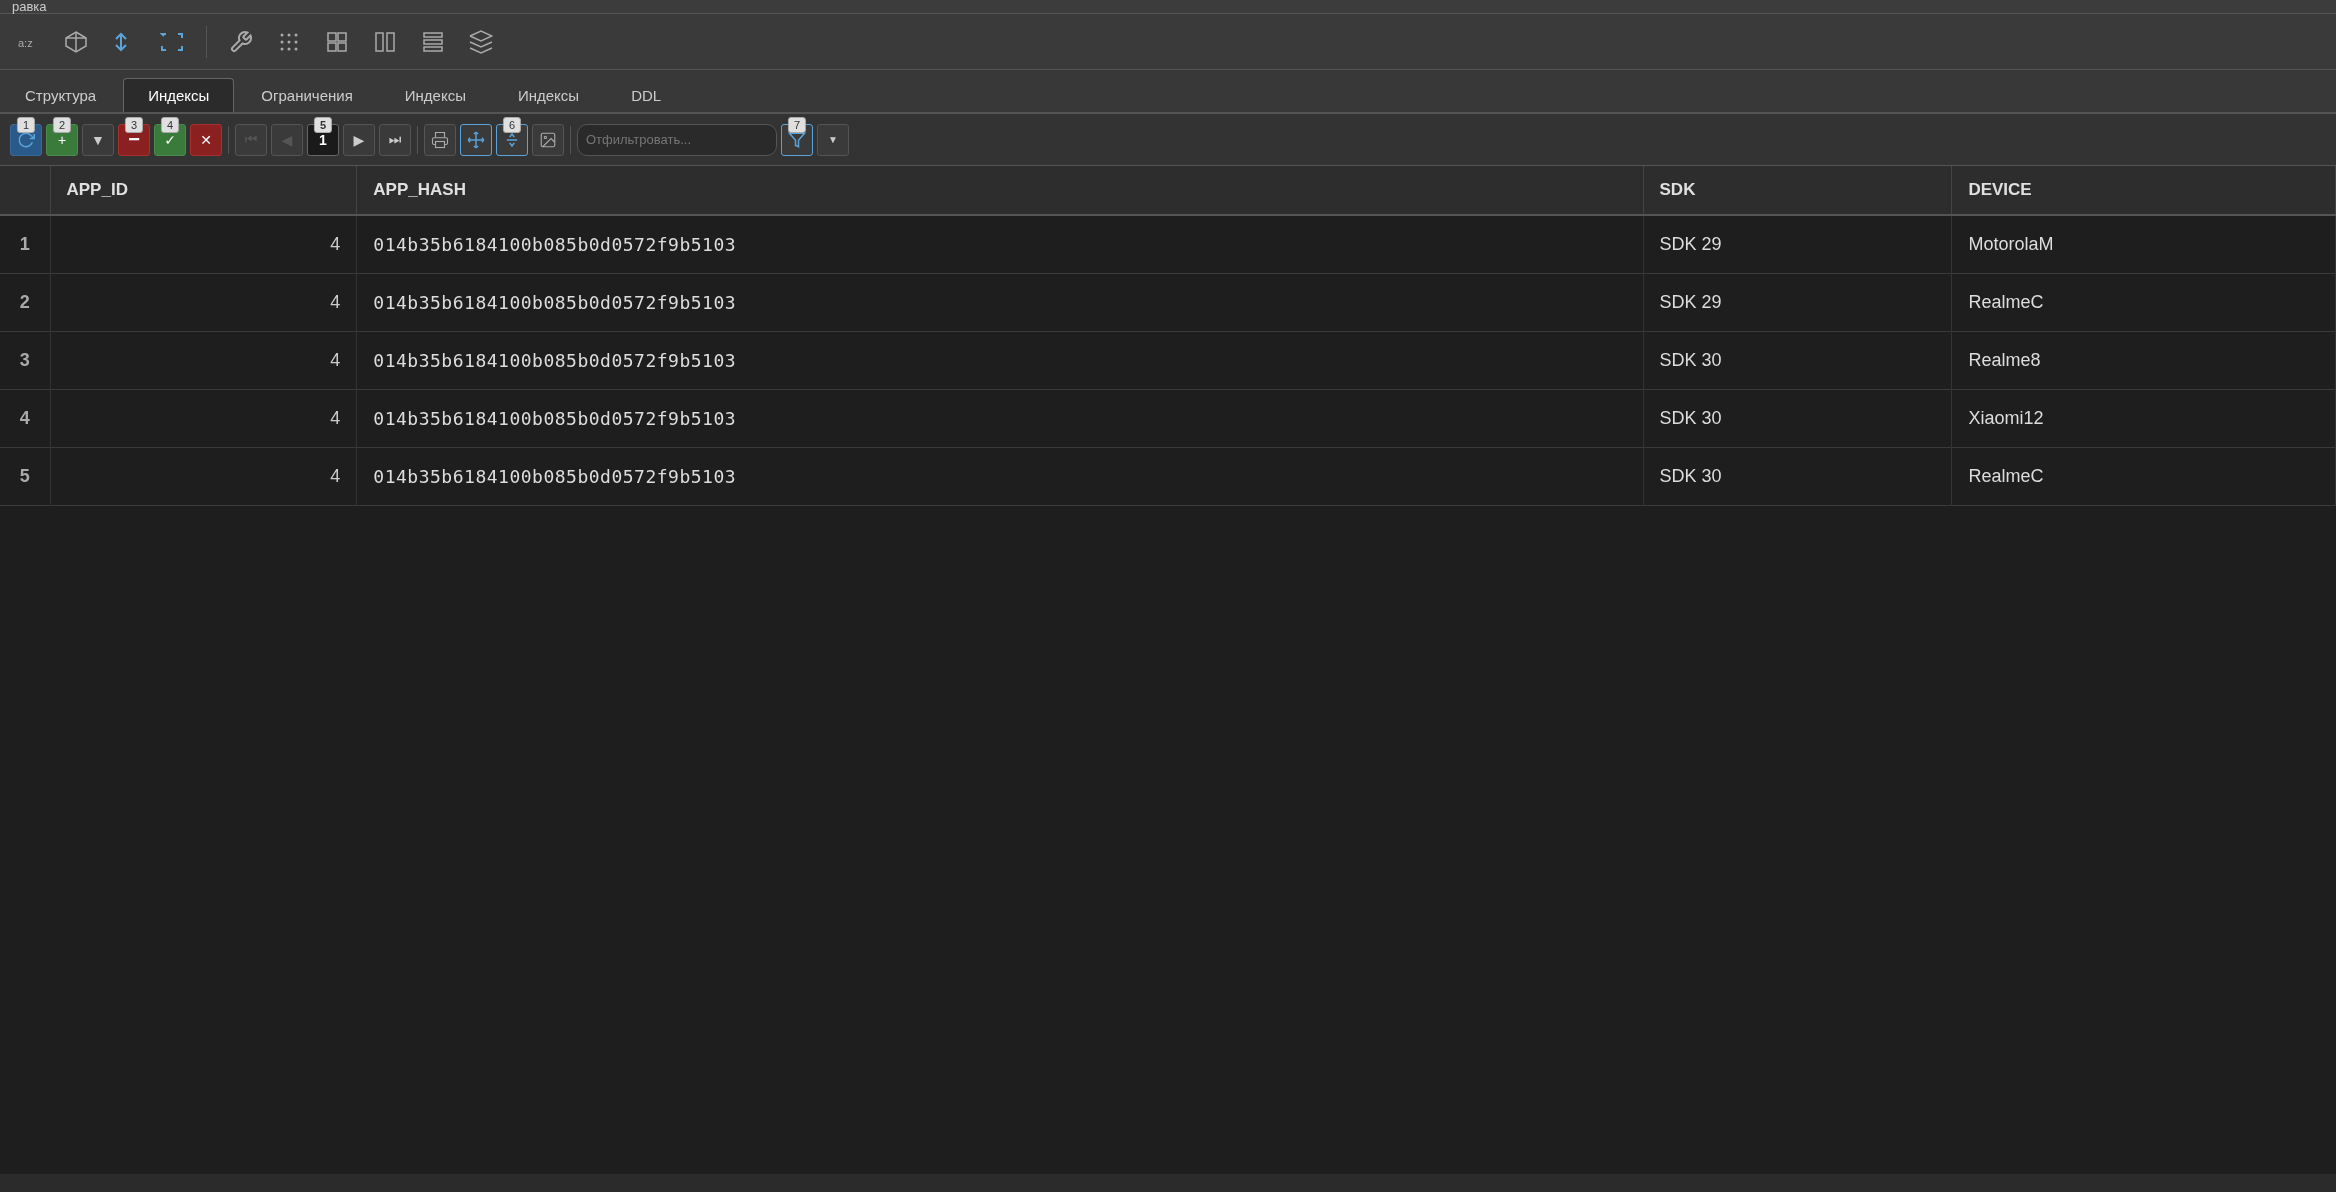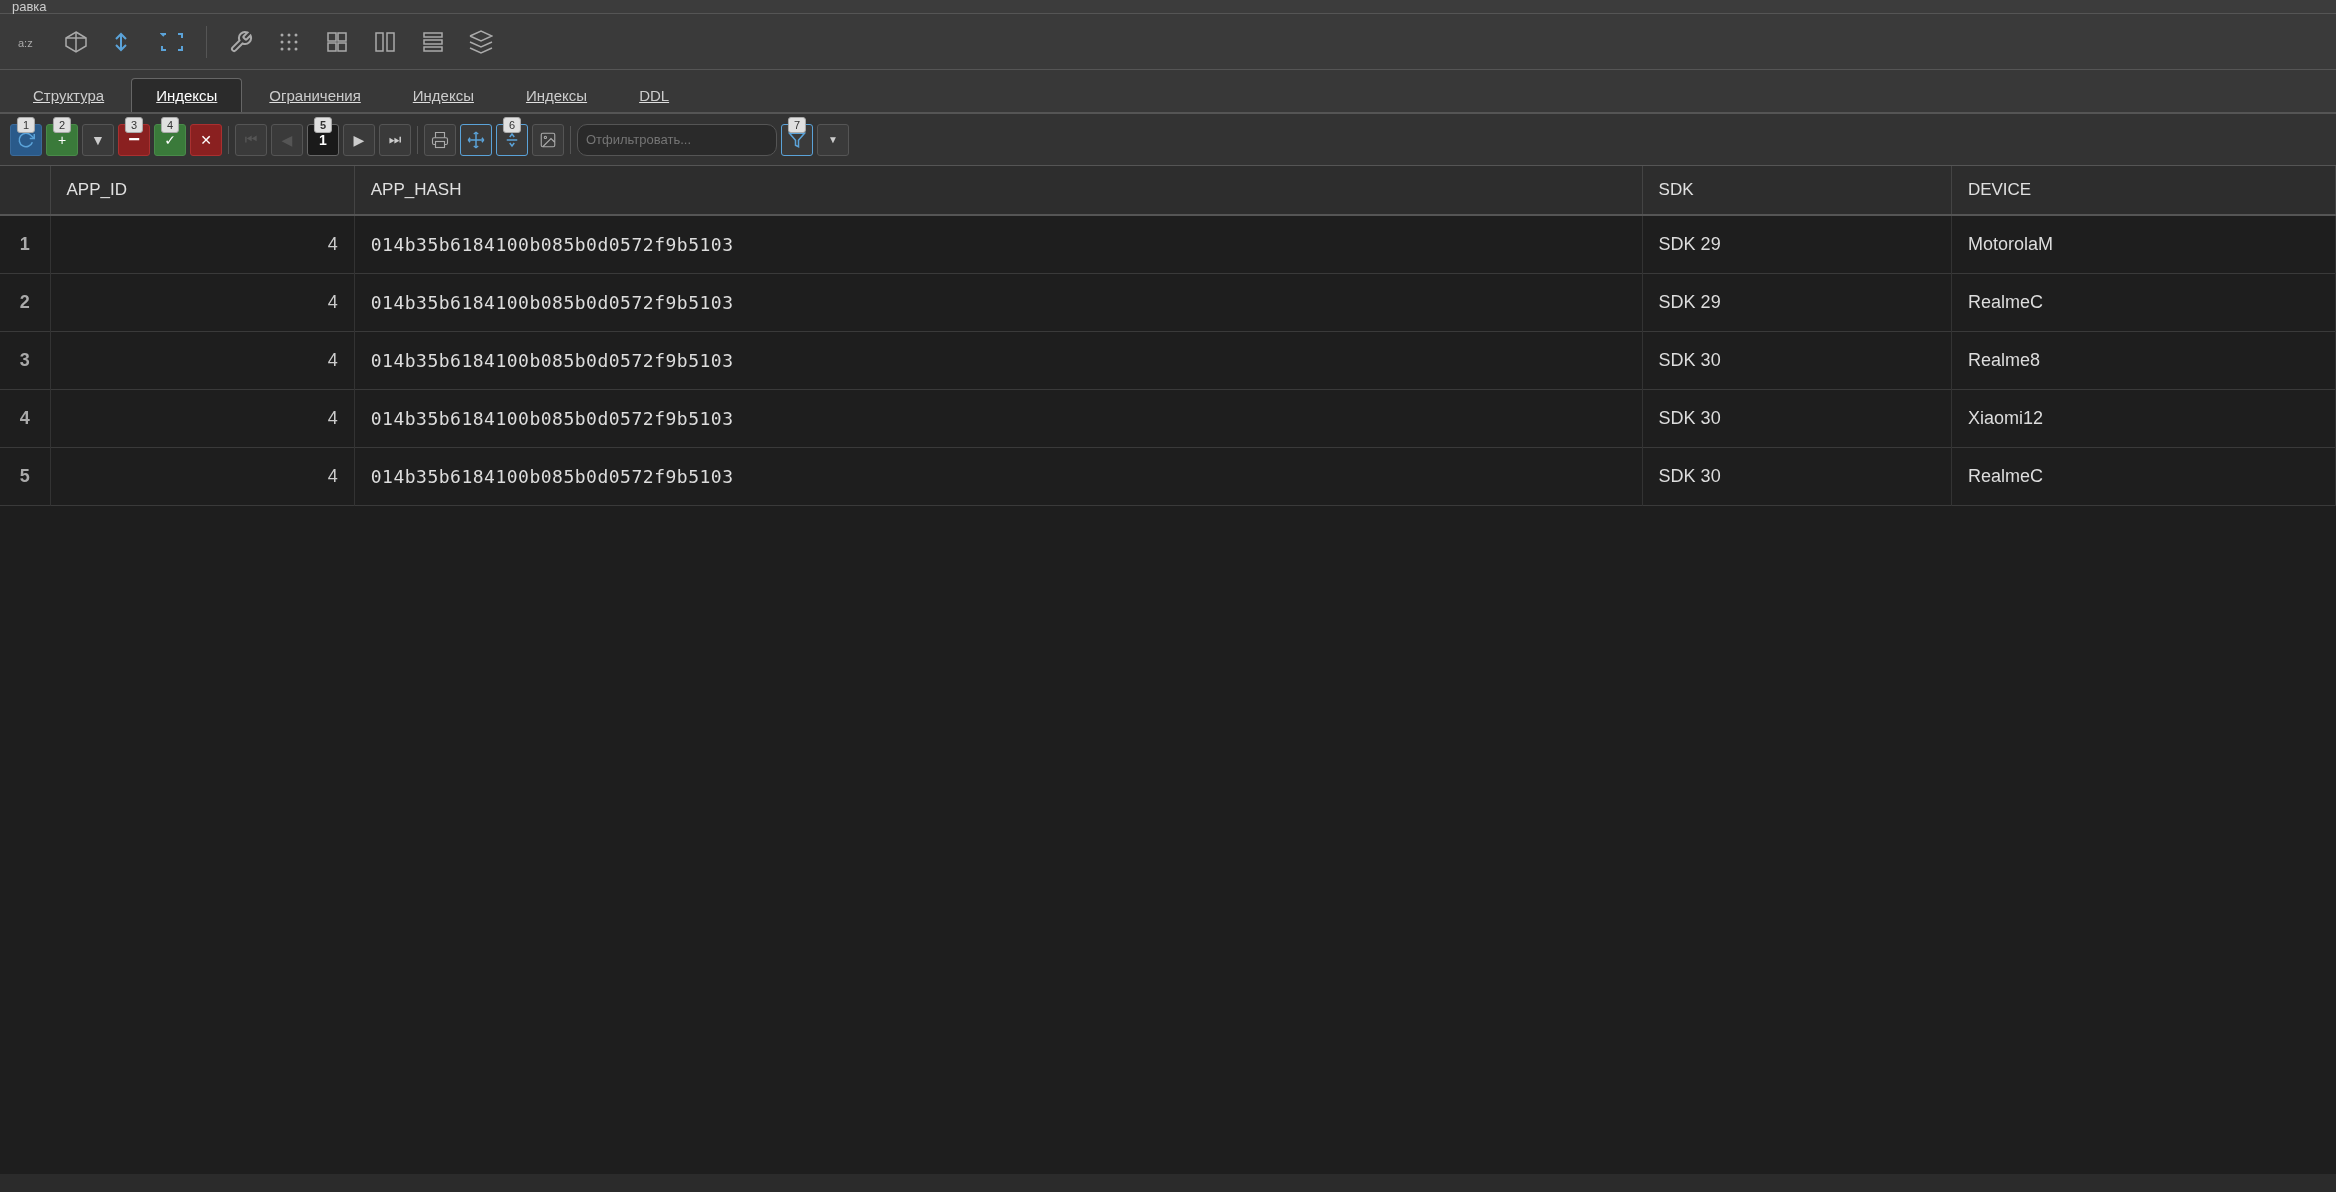--- a/index.html
+++ b/index.html
@@ -55,24 +55,23 @@
       height: 32px;
       background: #555;
       margin: 0 4px;
     }
 
     
     .tabs-bar {
       background: #383838;
       display: flex;
       align-items: flex-end;
-      padding: 0 8px;
+      padding: 0 0;
       border-bottom: 2px solid #555;
       height: 44px;
-      text-decoration: underline;
     }
 
     .tab {
       padding: 8px 24px;
       cursor: pointer;
       border: 1px solid transparent;
       border-bottom: none;
       border-radius: 4px 4px 0 0;
       font-size: 15px;
       color: #ccc;
@@ -191,21 +190,21 @@
     }
 
     thead tr {
       background: #2d2d2d;
       border-bottom: 2px solid #555;
     }
 
     thead th {
       padding: 14px 16px;
       text-align: left;
-      font-weight: normal;
+      font-weight: bold;
       color: #e0e0e0;
       border-right: 1px solid #444;
       white-space: nowrap;
       font-size: 17px;
     }
 
     thead th:first-child {
       width: 50px;
       text-align: center;
     }

